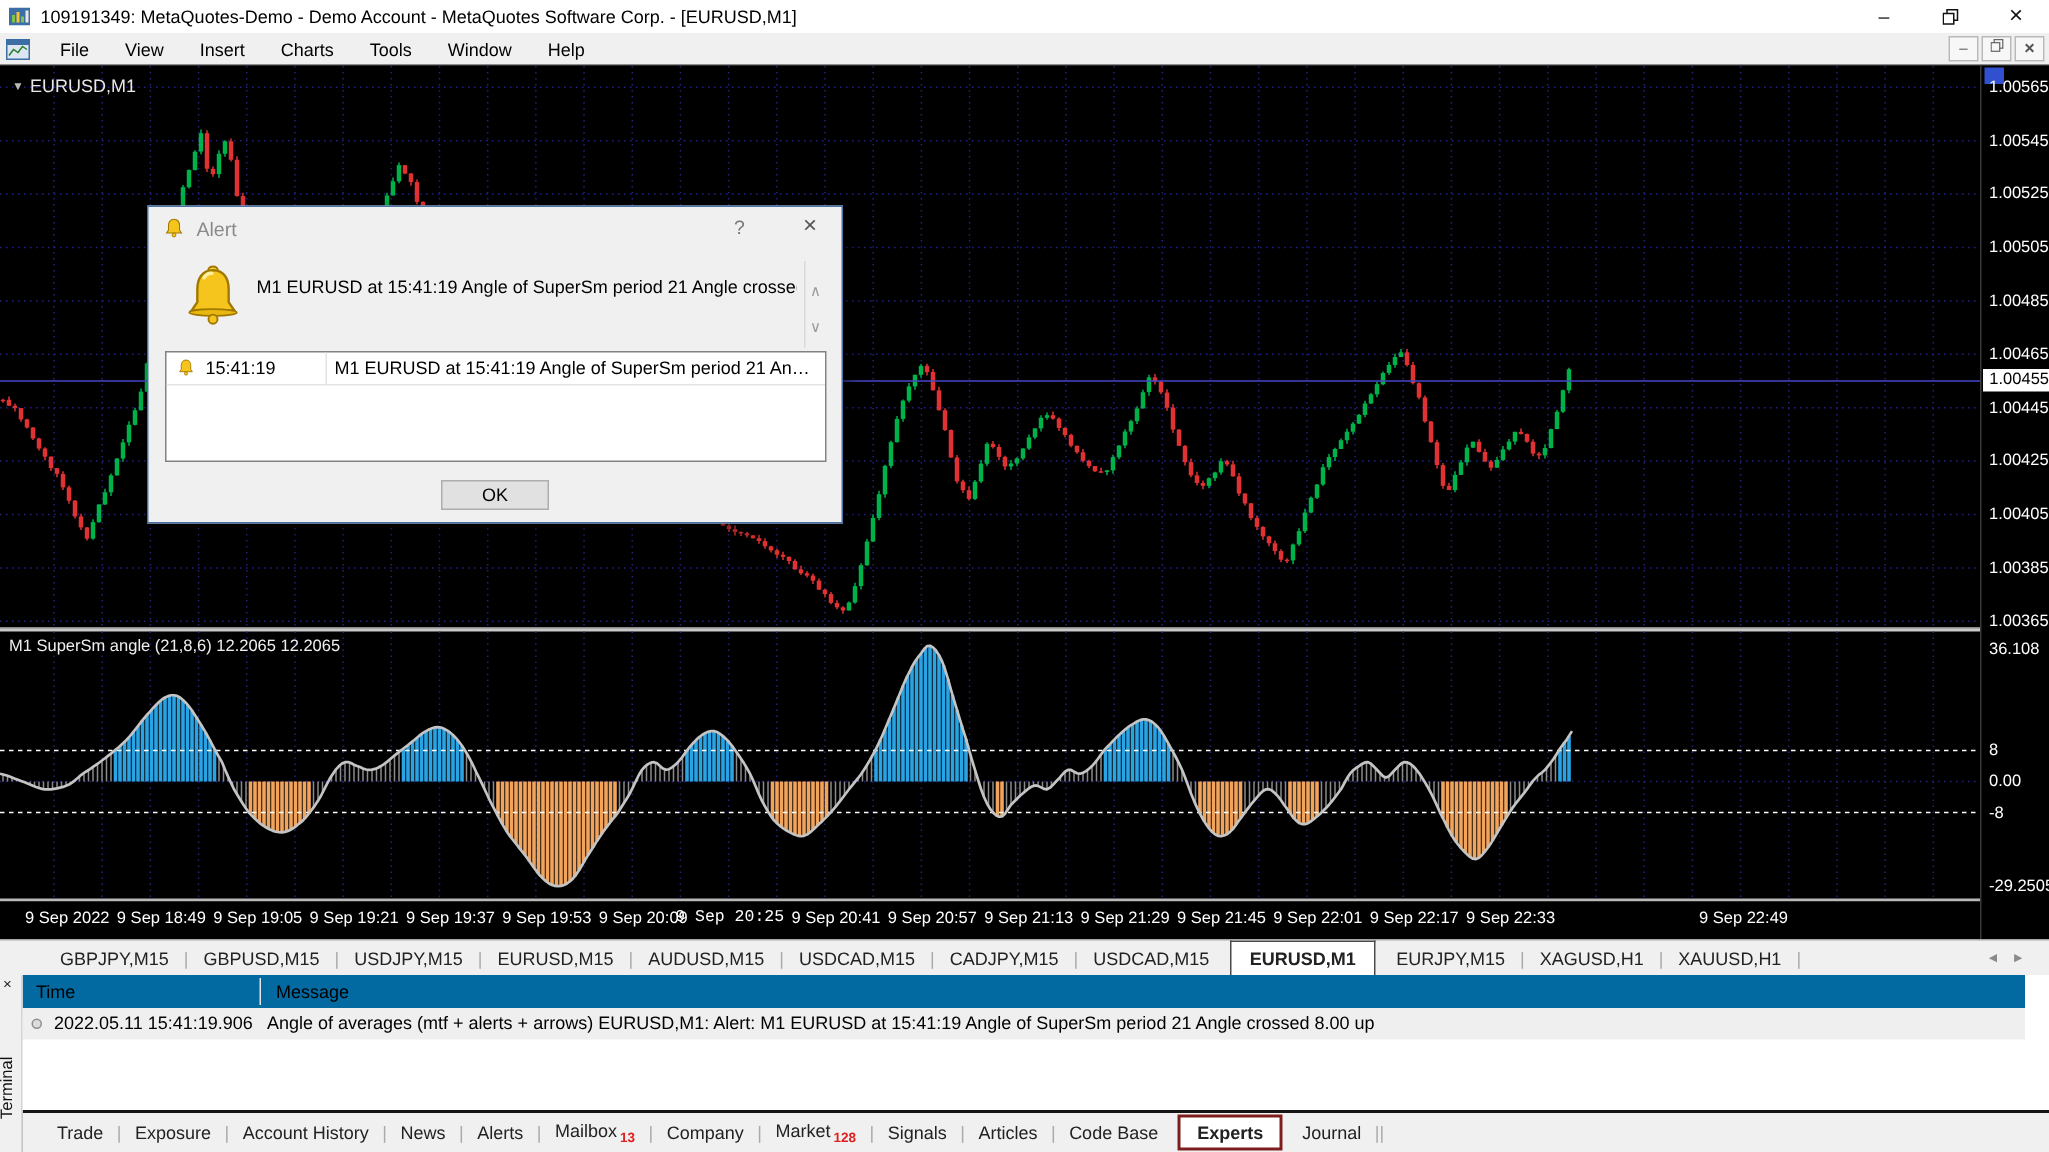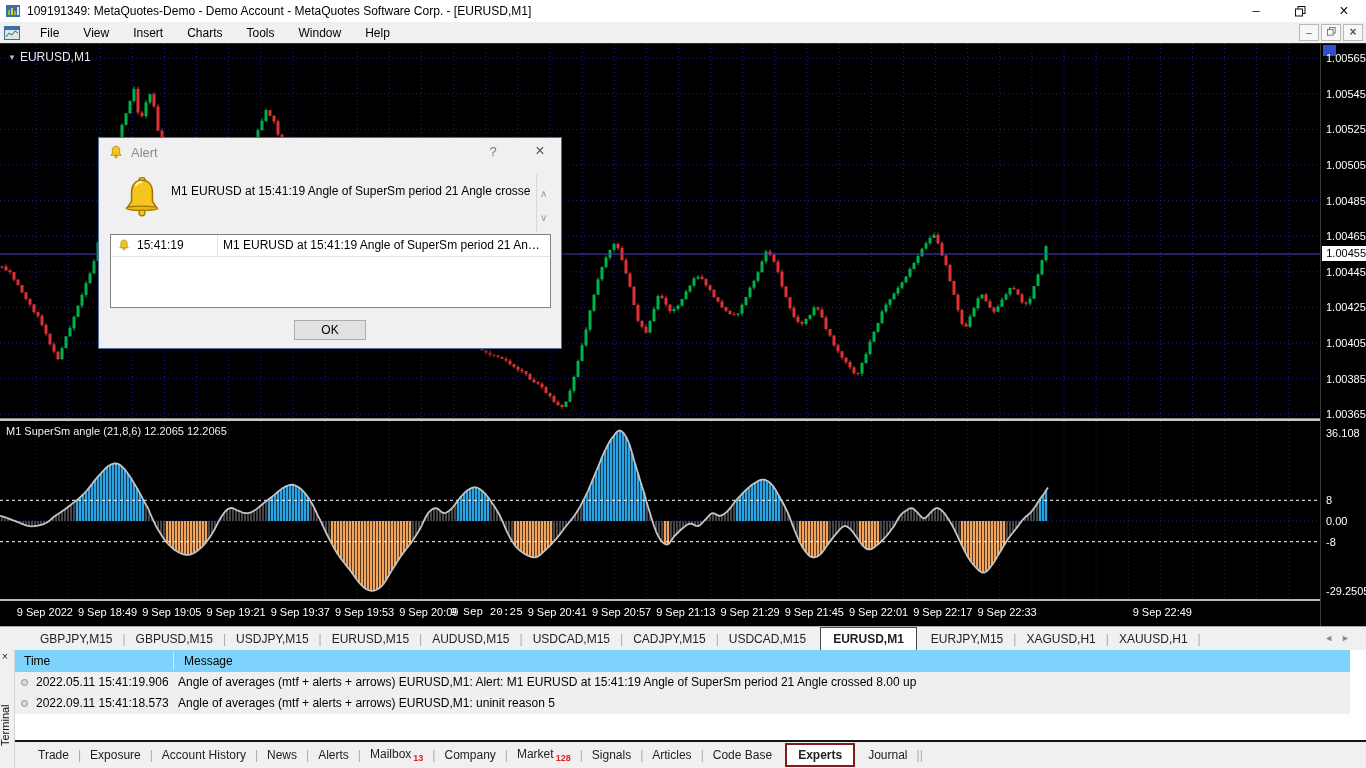--- a/index.html
+++ b/index.html
@@ -34,21 +34,21 @@
   #chart-tabbar{position:absolute;left:0;top:626px;width:1366px;height:24px;background:#f0f0f0;border-top:1px solid #a8a8a8;box-sizing:border-box;display:flex;align-items:center;padding-left:30px;font-size:12px;color:#222;}
   .ctab{padding:3px 10px;}
   .ctab.active{background:#fff;border:1px solid #4a4a4a;border-bottom:1px solid #fff;padding:4px 12px;font-weight:bold;margin:0 4px;}
   .tab-sep{color:#aaa;}
   .tab-scroll{position:absolute;right:8px;top:6px;color:#8a8a8a;font-size:9px;letter-spacing:8px;}
   
   #terminal{position:absolute;left:0;top:650px;width:1366px;height:92px;background:#fff;font-size:12px;color:#000;}
   #term-strip{position:absolute;left:0;top:650px;width:15px;height:118px;background:#f0f0f0;border-right:1px solid #d5d5d5;box-sizing:border-box;z-index:5;}
   .term-close{position:absolute;left:2px;top:1px;font-size:10px;color:#222;}
   .term-vlabel{position:absolute;left:-1px;top:96px;transform:rotate(-90deg);transform-origin:left top;font-size:11px;color:#111;white-space:nowrap;}
-  .term-header{position:absolute;left:15px;top:0;right:16px;height:22px;background:#7dd3fc;border-bottom:1px solid #e0e0e0;}
+  .term-header{position:absolute;left:15px;top:0;right:16px;height:22px;background:#0369a1;border-bottom:1px solid #e0e0e0;}
   .th-time{position:absolute;left:9px;top:4px;}
   .th-msg{position:absolute;left:169px;top:4px;}
   .col-sep{position:absolute;left:158px;top:2px;bottom:2px;width:1px;background:#e4e4e4;}
   .term-rows{position:absolute;left:15px;top:22px;right:16px;}
   .trow{position:relative;height:21px;line-height:21px;white-space:nowrap;overflow:hidden;}
   .trow.alt{background:#efefef;}
   .bullet{position:absolute;left:6px;top:7px;width:7px;height:7px;border:1px solid #8f8f8f;border-radius:50%;background:#dcdcdc;box-sizing:border-box;}
   .trow .t{position:absolute;left:21px;}
   .trow .m{position:absolute;left:163px;}
   
@@ -1170,25 +1170,20 @@
       <span class="th-time">Time</span>
       <span class="th-msg">Message</span>
       <span class="col-sep"></span>
     </div>
     <div class="term-rows" id="term-rows">
         <div class="trow alt">
           <span class="bullet"></span>
           <span class="t">2022.05.11 15:41:19.906</span>
           <span class="m">Angle of averages (mtf + alerts +  arrows) EURUSD,M1: Alert: M1 EURUSD at 15:41:19 Angle of SuperSm period 21  Angle crossed 8.00 up</span>
         </div>
-        <div class="trow alt">
-          <span class="bullet"></span>
-          <span class="t">2022.09.11 15:41:18.573</span>
-          <span class="m">Angle of averages (mtf + alerts +  arrows) EURUSD,M1: uninit reason 5</span>
-        </div>
       </div>
 
   </div>
   <div id="term-strip">
     <span class="term-close">×</span>
     <span class="term-vlabel">Terminal</span>
   </div>
 
   <div id="bottom-tabbar">
       <span class="btab">Trade</span>

